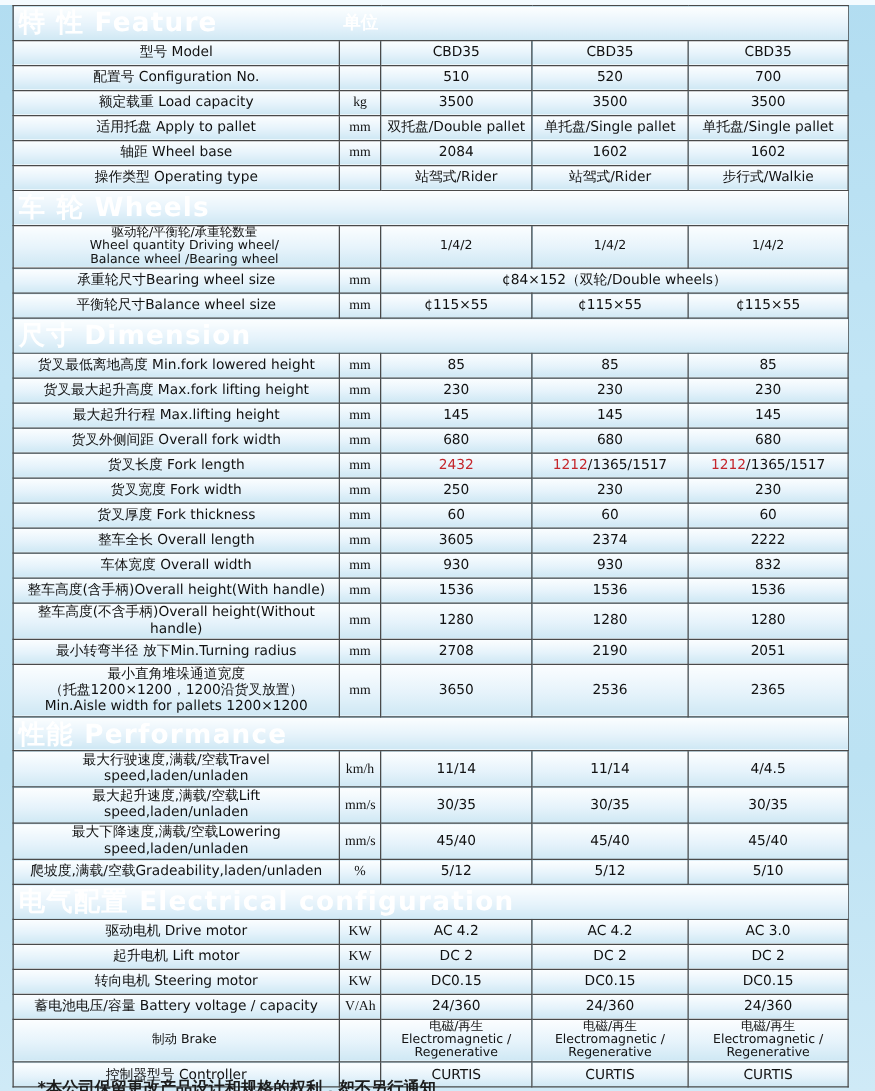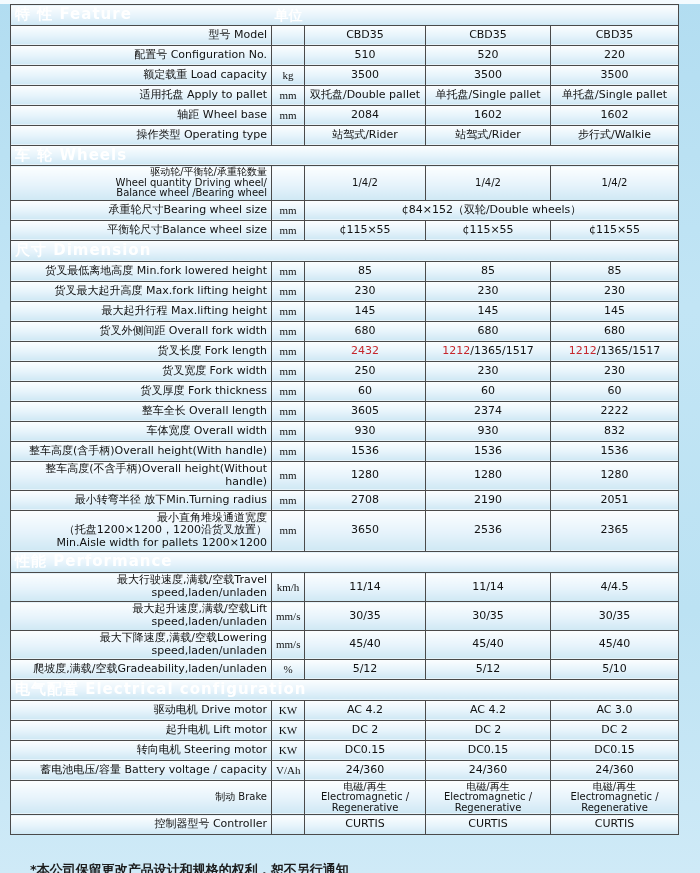--- a/index.html
+++ b/index.html
@@ -39,30 +39,30 @@
     background: linear-gradient(180deg, #e33326 0%, #d61e1c 45%, #c81717 100%);
     border: 1px solid #8f0f0f;
     height: 20px;
     position: relative;
     padding: 0 0 0 15px;
     white-space: nowrap;
   }
   .bar-title {
     color: #ffffff;
     font-weight: bold;
-    font-size: 15px;
+    font-size: 21px;
     letter-spacing: 1px;
   }
   .bar-unit {
     position: absolute;
     left: 261px; top: 0; width: 33px; height: 100%;
     display: flex; align-items: center; justify-content: center;
     color: #ffffff; font-weight: bold; font-size: 14px;
   }
-  td.c-label { text-align: right; }
+  td.c-label { text-align: center; }
   td.c-label.tight { font-size: 10px; line-height: 10.5px; padding-left: 17px; }
   td.c-unit  { text-align: center; padding: 1px 1px; font-family: Liberation Serif, serif; }
   td.c-val   { text-align: center; }
   td.c-val.tight { font-size: 10px; line-height: 10.5px; margin-left: 34px; }
   .red-val { color: #c5262c; }
   .footnote {
     position: absolute;
     left: 30px; top: 861px;
     font-size: 13px;
     font-weight: bold;
@@ -93,21 +93,21 @@
           <td class="c-unit"></td>
           <td class="c-val">CBD35</td>
           <td class="c-val">CBD35</td>
           <td class="c-val">CBD35</td>
         </tr>
         <tr>
           <td class="c-label">配置号 Configuration No.</td>
           <td class="c-unit"></td>
           <td class="c-val">510</td>
           <td class="c-val">520</td>
-          <td class="c-val">220</td>
+          <td class="c-val">700</td>
         </tr>
         <tr>
           <td class="c-label">额定载重 Load capacity</td>
           <td class="c-unit">kg</td>
           <td class="c-val">3500</td>
           <td class="c-val">3500</td>
           <td class="c-val">3500</td>
         </tr>
         <tr>
           <td class="c-label">适用托盘 Apply to pallet</td>

